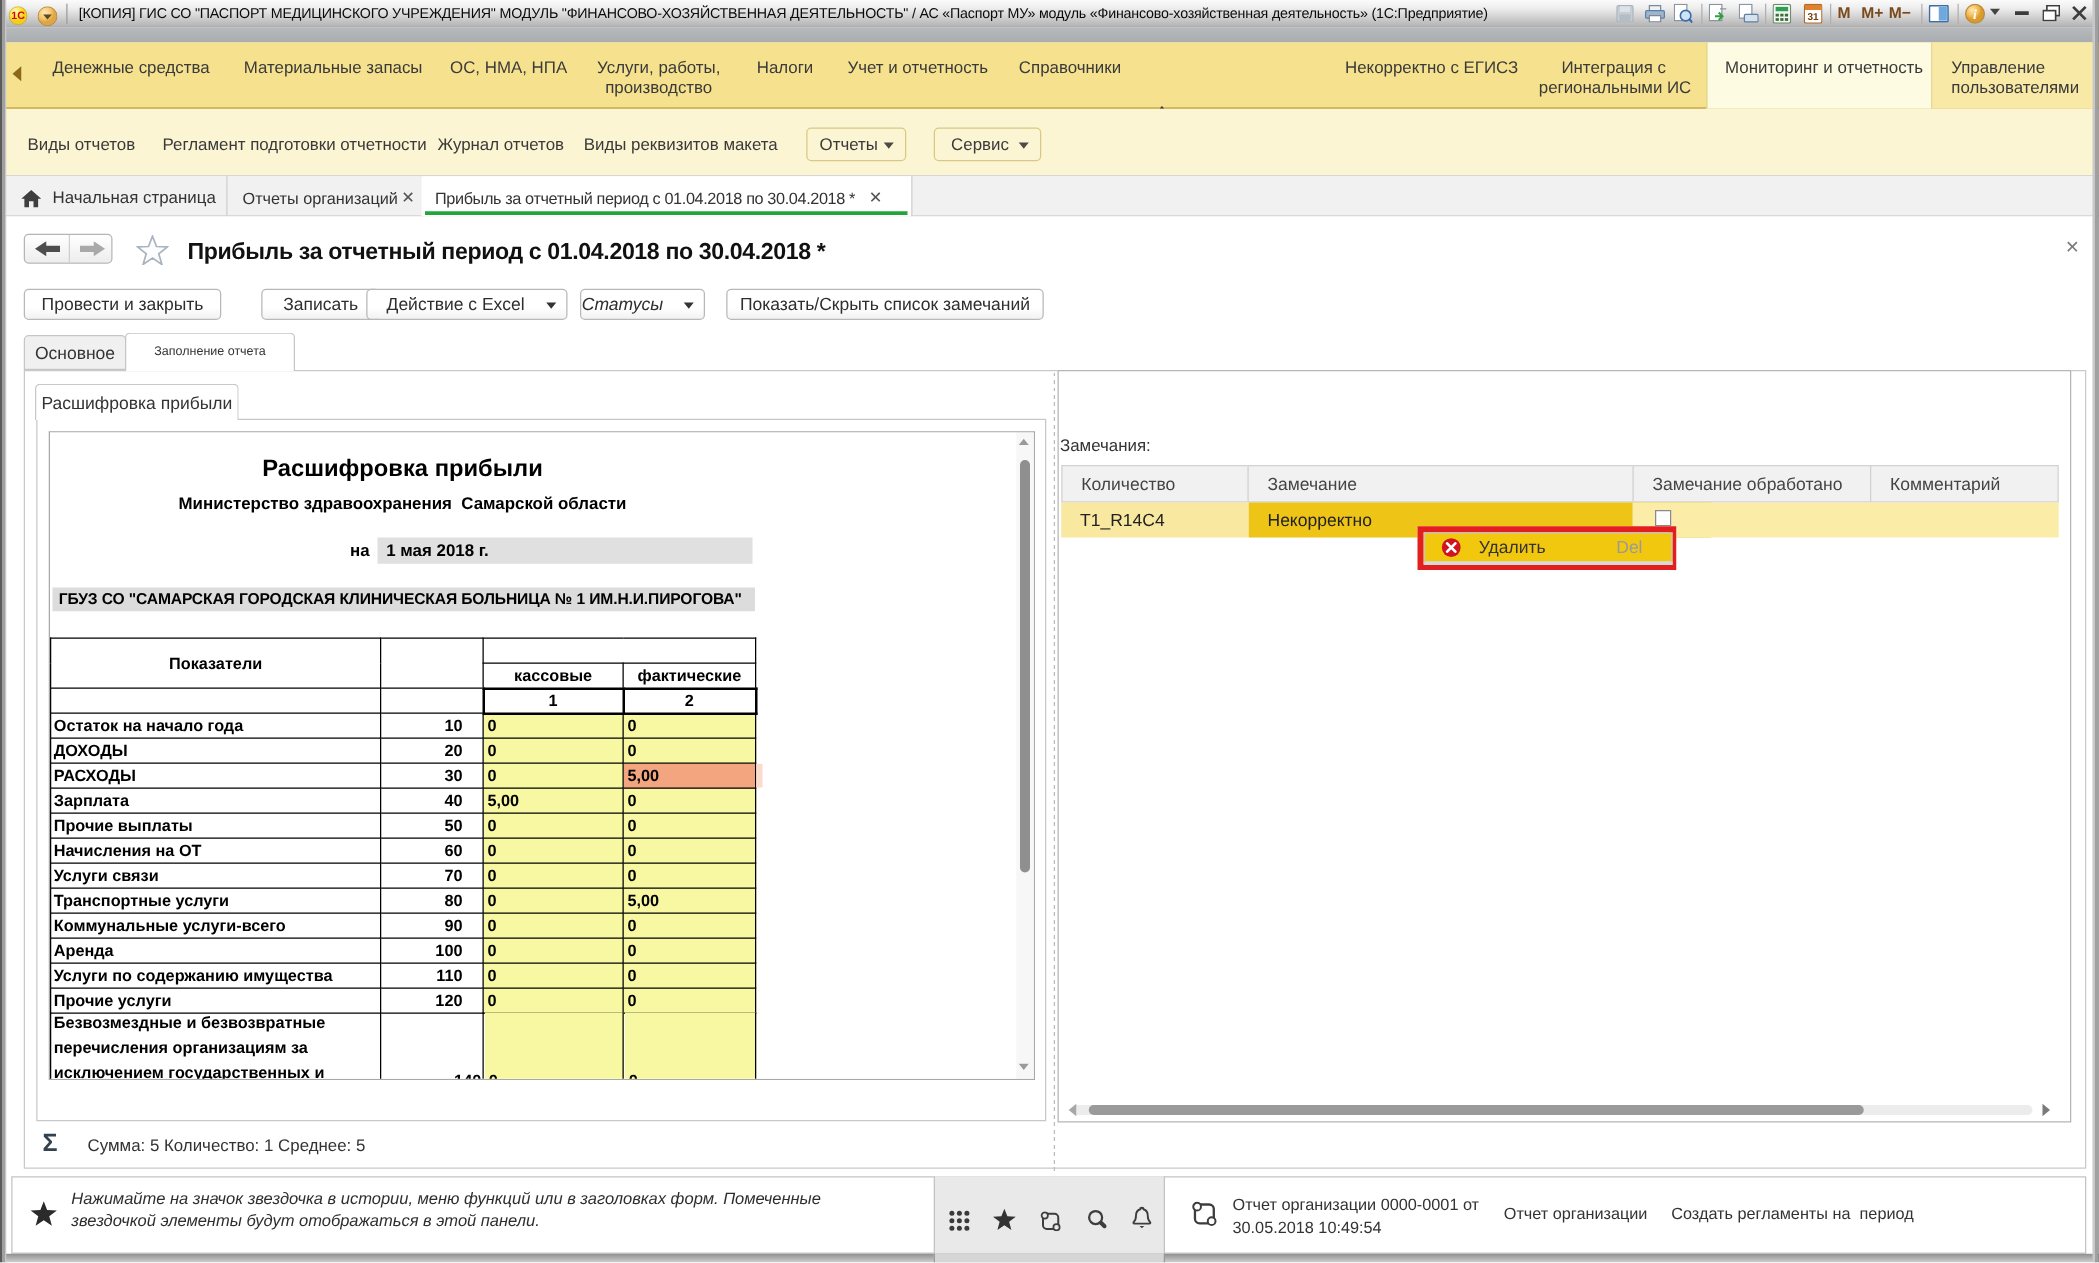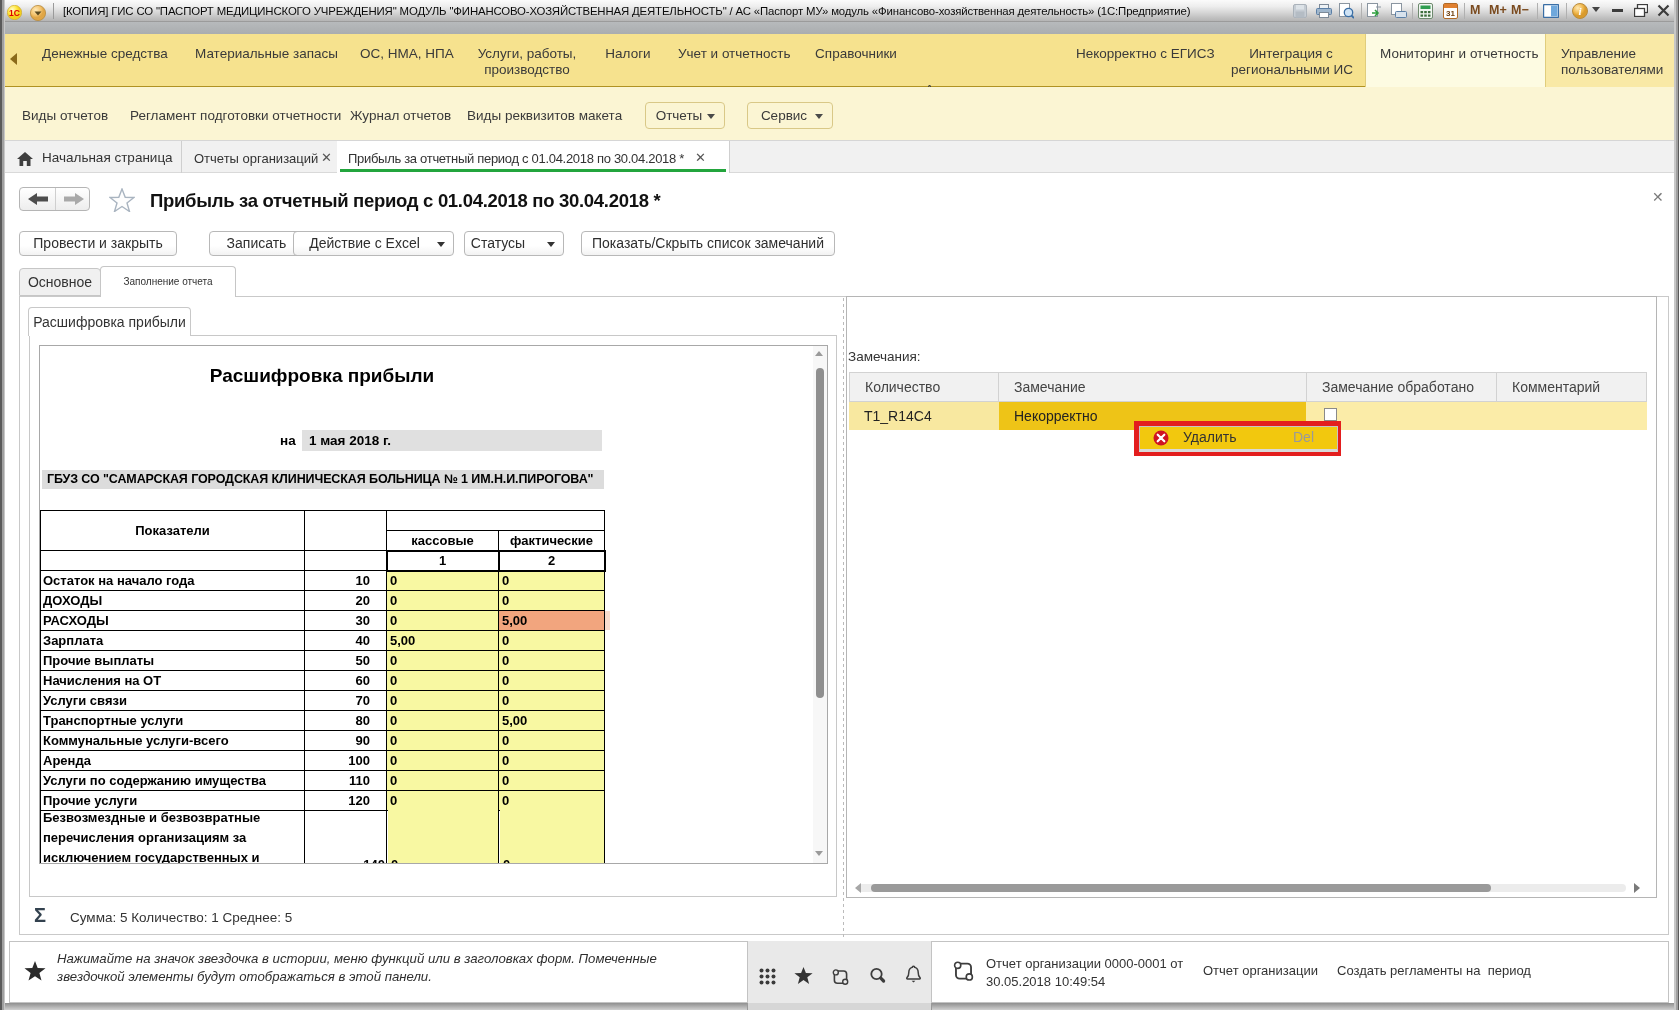--- a/index.html
+++ b/index.html
@@ -225,28 +225,29 @@
 <div class="abs" id="pagetitle">Прибыль за отчетный период с 01.04.2018 по 30.04.2018 *</div>
 <div class="abs" style="left:1652px;top:189px;font-size:14px;color:#7a7a7a;">✕</div>
 
 <div class="abs" style="left:19px;top:268px;width:82px;height:28px;background:#f0f0f0;border:1px solid #c6c6c6;border-radius:4px 4px 0 0;font-size:14px;color:#333;text-align:center;line-height:27px;">Основное</div>
 <div class="abs" style="left:19px;top:296px;width:1650px;height:639px;border:1px solid #c9c9c9;"></div>
 <div class="abs" style="left:100px;top:266px;width:136px;height:31px;background:#fff;border:1px solid #c6c6c6;border-bottom:none;border-radius:4px 4px 0 0;font-size:10px;color:#333;text-align:center;line-height:29px;">Заполнение отчета</div>
 
 <div class="abs btn" style="left:19px;top:231px;width:158px;height:25px;line-height:23px;">Провести и закрыть</div>
 <div class="abs btn" style="left:189px;top:231px;width:95px;height:25px;line-height:23px;margin-left:20px;">Записать</div>
 <div class="abs btn" style="left:293px;top:231px;width:161px;height:25px;line-height:23px;"><span style="margin-right:18px;">Действие с Excel</span><span style="position:absolute;right:8px;top:10px;width:0;height:0;border-left:4px solid transparent;border-right:4px solid transparent;border-top:5px solid #333;"></span></div>
-<div class="abs btn" style="left:464px;top:231px;width:100px;height:25px;line-height:23px;"><span style="margin-right:32px;">Статусы</span><span style="position:absolute;right:8px;top:10px;width:0;height:0;border-left:4px solid transparent;border-right:4px solid transparent;border-top:5px solid #333;"></span></div>
+<div class="abs btn" style="left:464px;top:231px;width:100px;height:25px;line-height:23px;"><span style="margin-right:32px;font-style:italic;">Статусы</span><span style="position:absolute;right:8px;top:10px;width:0;height:0;border-left:4px solid transparent;border-right:4px solid transparent;border-top:5px solid #333;"></span></div>
 <div class="abs btn" style="left:581px;top:231px;width:254px;height:25px;line-height:23px;">Показать/Скрыть список замечаний</div>
 
 <div class="abs" id="lgroup"></div>
 <div class="abs" id="ltab">Расшифровка прибыли</div>
 <div class="abs" id="ssbox"></div>
 <div class="abs" id="ssclip">
   <div style="position:absolute;left:0px;top:19px;width:564px;text-align:center;font-size:19px;font-weight:bold;color:#000;">Расшифровка прибыли</div>
+  <div style="position:absolute;left:0px;top:49px;width:564px;text-align:center;font-size:13.5px;font-weight:bold;color:#000;">Министерство здравоохранения&nbsp;&nbsp;Самарской области</div>
   <div style="position:absolute;left:240px;top:87px;font-size:13.5px;font-weight:bold;color:#000;">на</div>
   <div style="position:absolute;left:262px;top:84px;width:300px;height:21px;background:#e0e0e0;font-size:13.5px;font-weight:bold;color:#000;line-height:21px;padding-left:7px;">1 мая 2018 г.</div>
   <div style="position:absolute;left:2px;top:124px;width:562px;height:19px;background:#dcdcdc;font-size:12.5px;font-weight:bold;color:#000;line-height:19px;padding-left:5px;white-space:nowrap;letter-spacing:-0.1px;">ГБУЗ СО "САМАРСКАЯ ГОРОДСКАЯ КЛИНИЧЕСКАЯ БОЛЬНИЦА № 1 ИМ.Н.И.ПИРОГОВА"</div>
   <table id="sstable" style="position:absolute;left:0px;top:164px;border-collapse:collapse;">
     <tbody>
         <tr style="height:20px;">
           <td rowspan="2" style="width:264px;text-align:center;">Показатели</td>
           <td rowspan="2" style="width:82px;"></td>
           <td colspan="2" style="width:218px;"></td>
         </tr>

